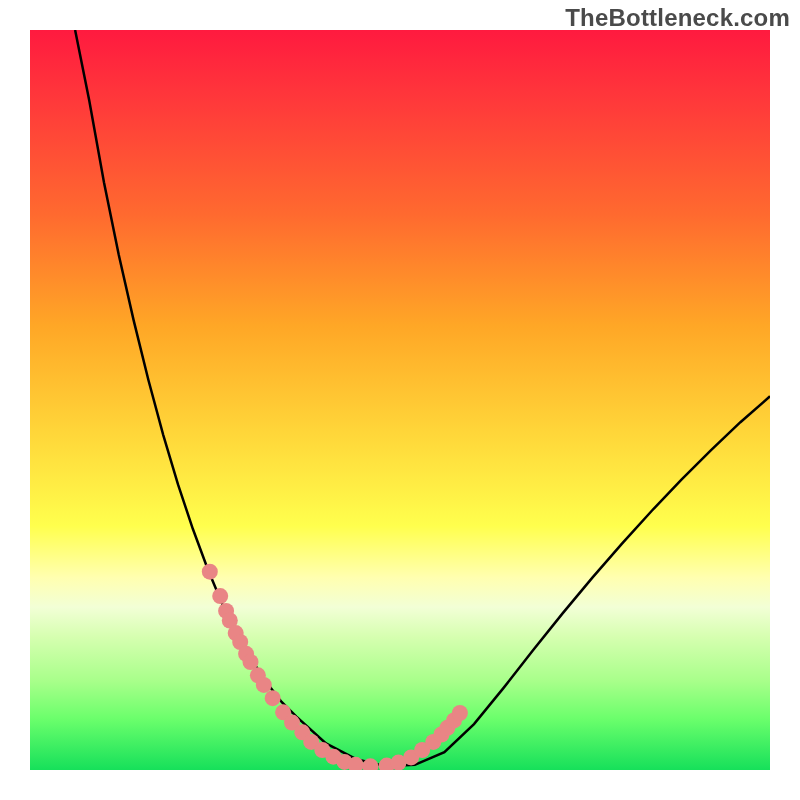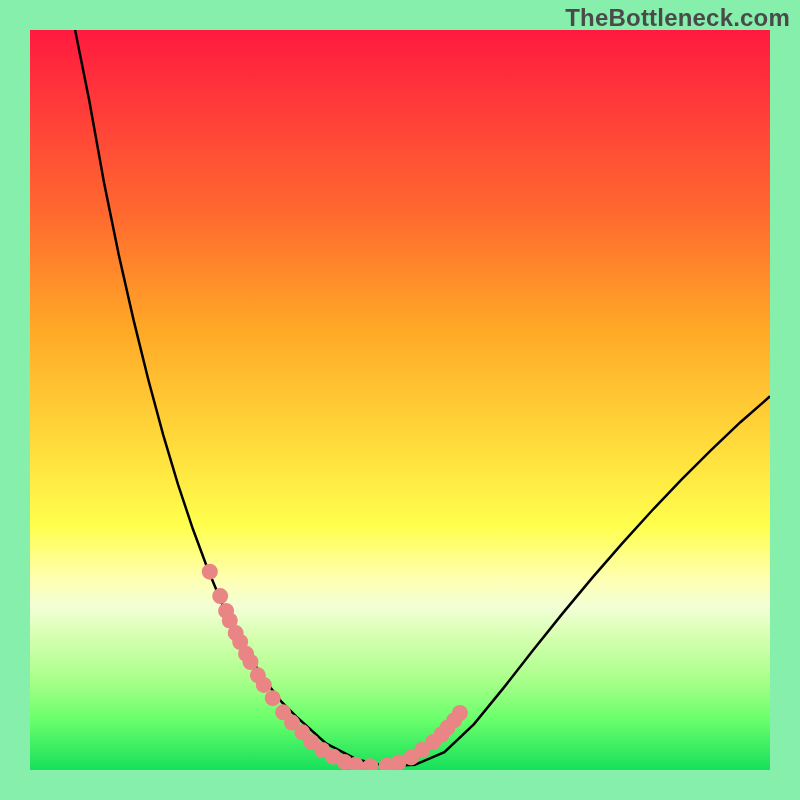--- a/index.html
+++ b/index.html
@@ -7,21 +7,21 @@
     padding: 0;
     width: 800px;
     height: 800px;
     overflow: hidden;
     background: #000;
     font-family: Arial, Helvetica, sans-serif;
   }
   .frame {
     position: absolute;
     inset: 0;
-    background: #86efac;
+    background: #ffffff;
   }
   .plot-area {
     position: absolute;
     left: 30px;
     top: 30px;
     width: 740px;
     height: 740px;
     background: linear-gradient(to bottom,
       #ff1a3f 0%,
       #ff3a3a 10%,

